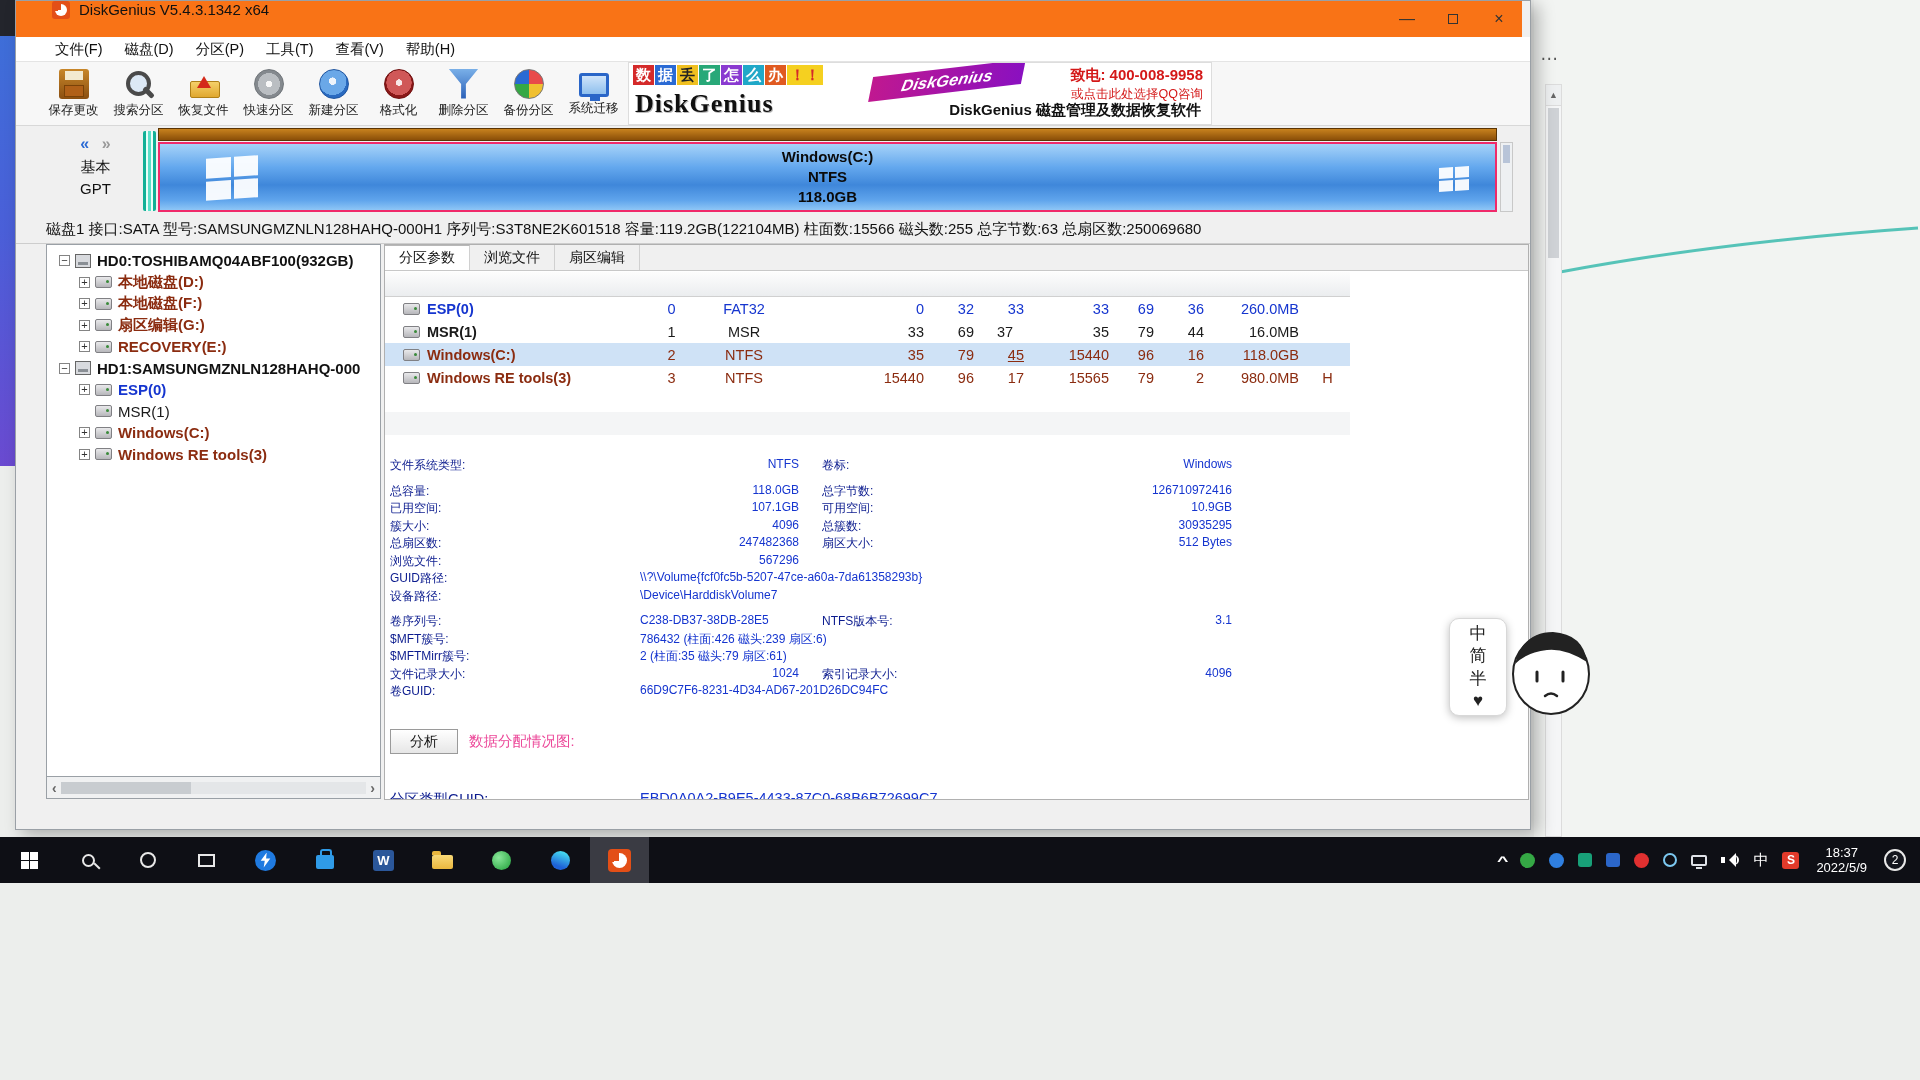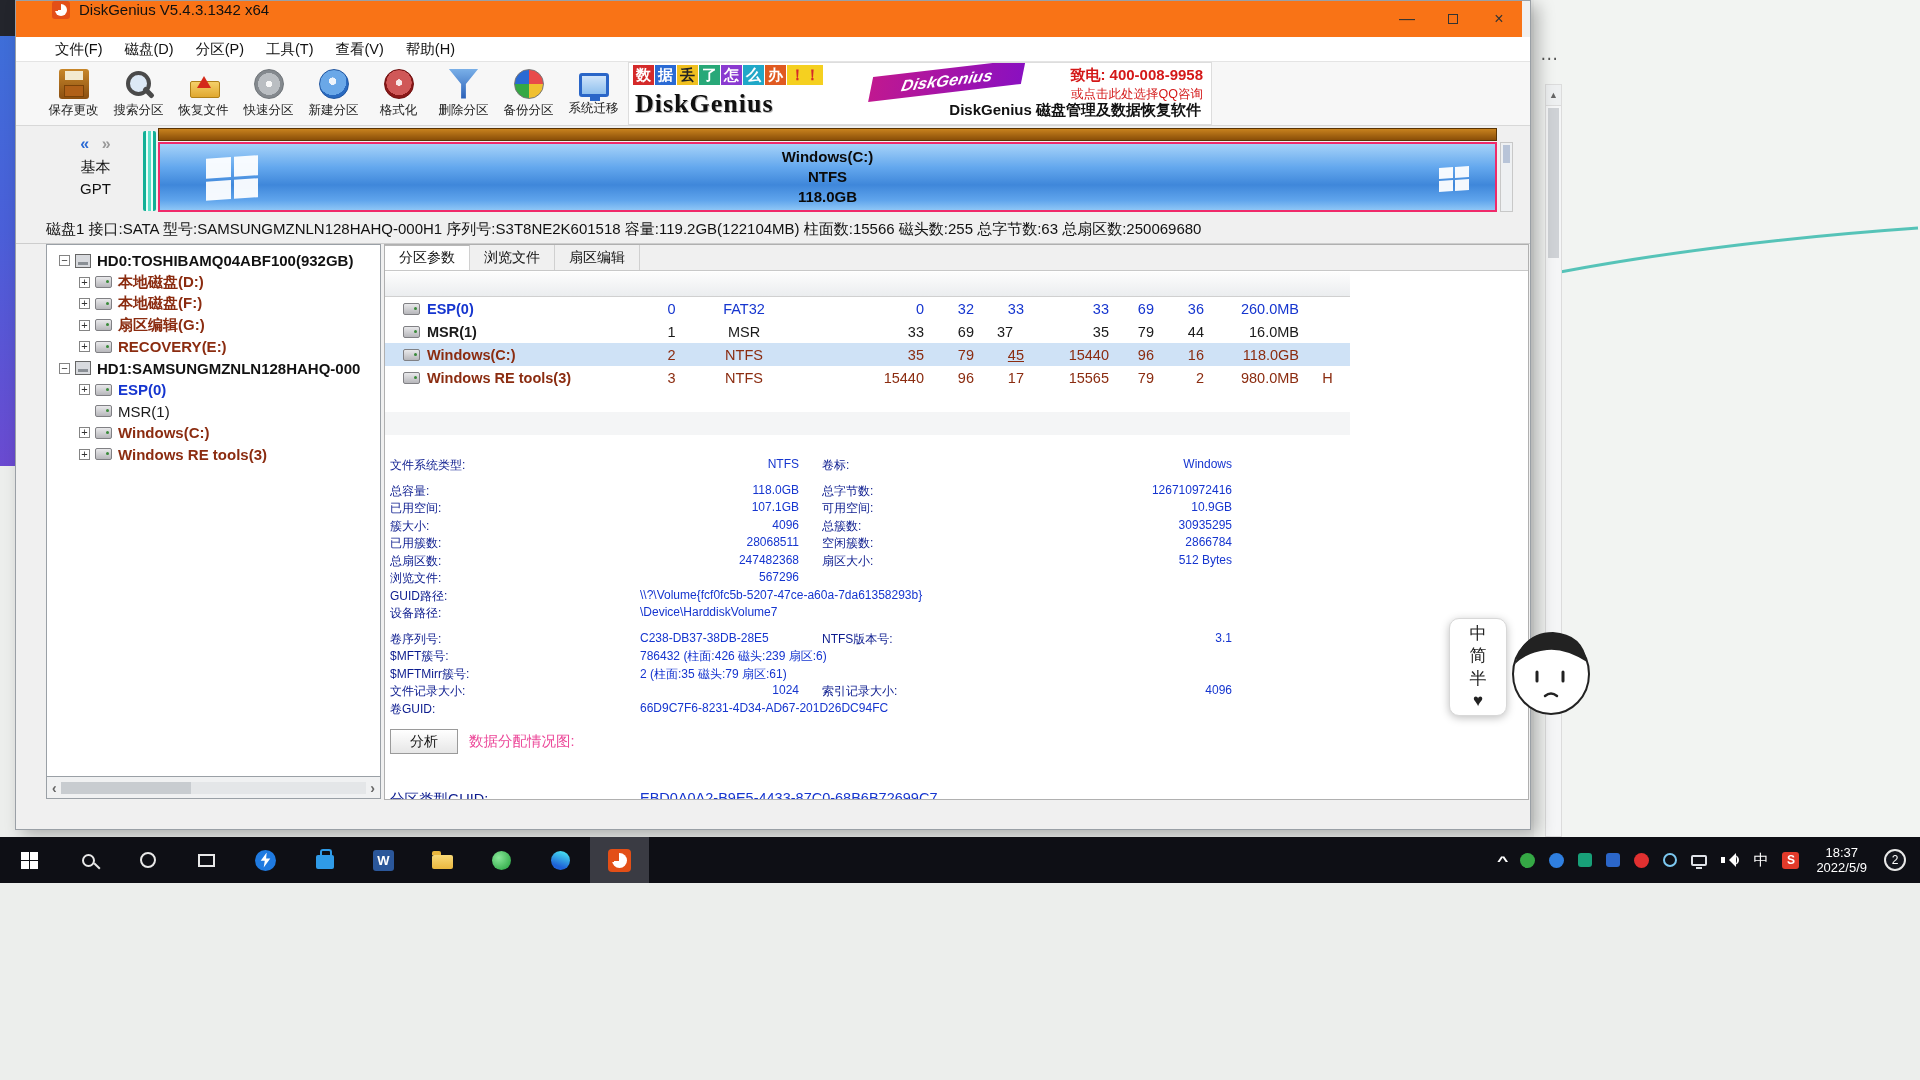--- a/index.html
+++ b/index.html
@@ -497,26 +497,20 @@
             <span class="dl c2">可用空间:</span>
             <span class="dv v2">10.9GB</span>
           </div>
           <div class="det-row">
             <span class="dl c1">簇大小:</span>
             <span class="dv v1">4096</span>
             <span class="dl c2">总簇数:</span>
             <span class="dv v2">30935295</span>
           </div>
           <div class="det-row">
-            <span class="dl c1">已用簇数:</span>
-            <span class="dv v1">28068511</span>
-            <span class="dl c2">空闲簇数:</span>
-            <span class="dv v2">2866784</span>
-          </div>
-          <div class="det-row">
             <span class="dl c1">总扇区数:</span>
             <span class="dv v1">247482368</span>
             <span class="dl c2">扇区大小:</span>
             <span class="dv v2">512 Bytes</span>
           </div>
           <div class="det-row">
             <span class="dl c1">浏览文件:</span>
             <span class="dv v1">567296</span>
           </div>
           <div class="det-row">

